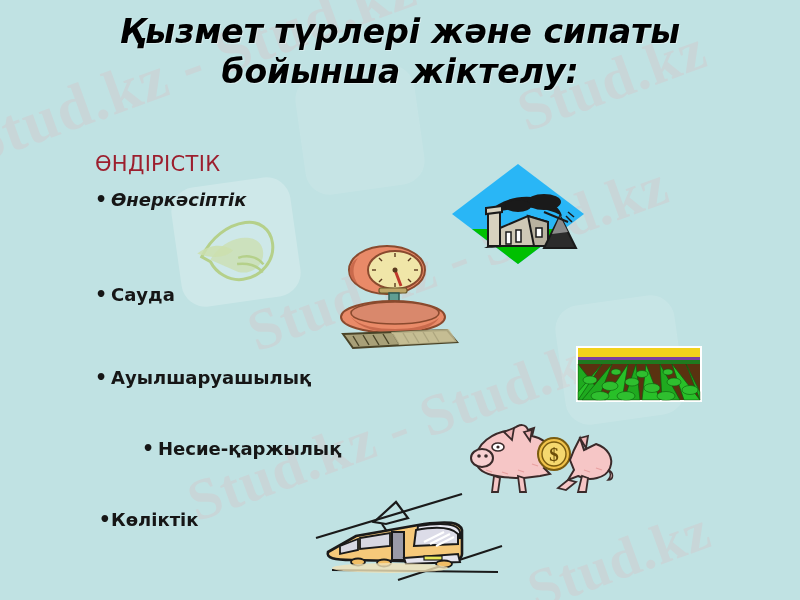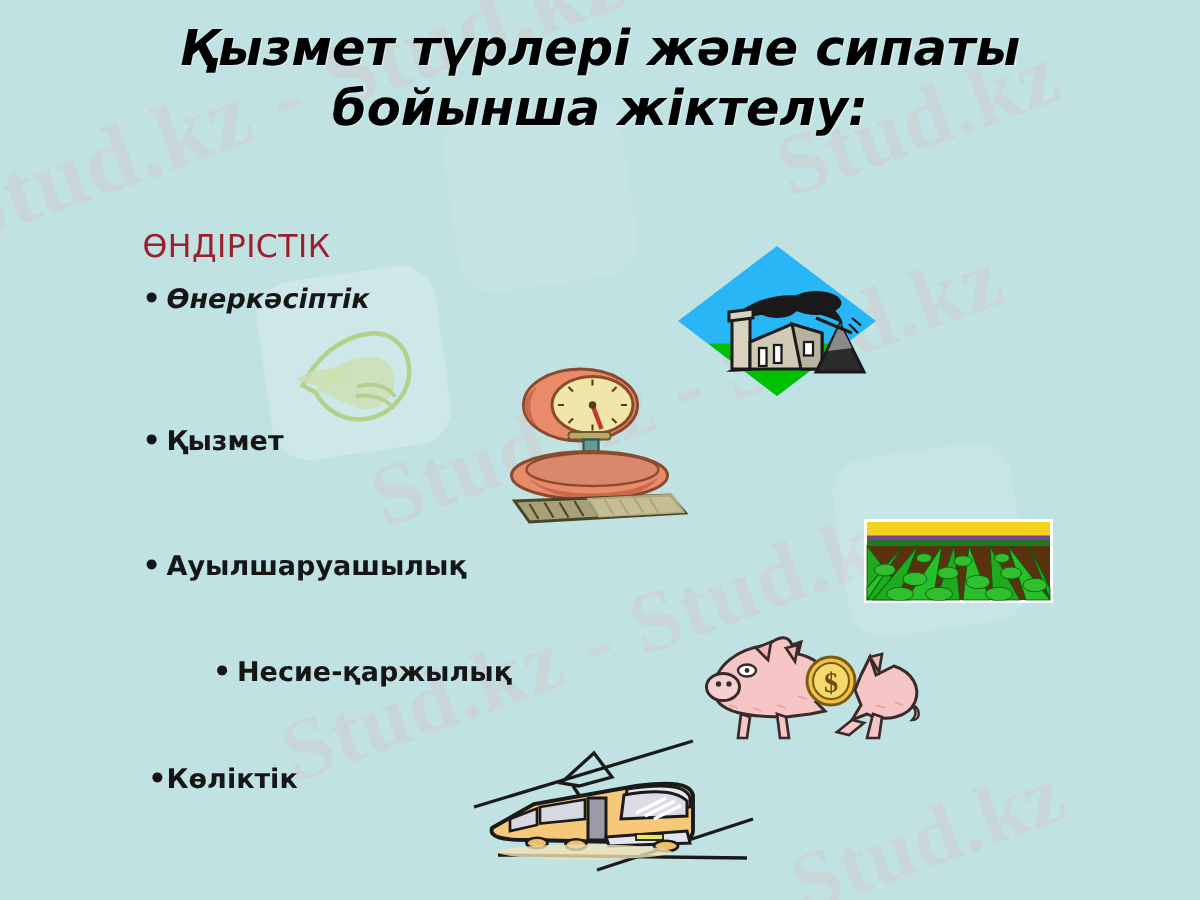--- a/index.html
+++ b/index.html
@@ -144,21 +144,21 @@
   <div id="title">Қызмет түрлері және сипаты бойынша жіктелу:</div>
 
   <div id="subtitle">
     <div>ӨНДІРІСТІК</div>
   </div>
 
   <div class="bullet b0">
     <span class="dot">•</span><span>Өнеркәсіптік</span>
   </div>
   <div class="bullet b1">
-    <span class="dot">•</span><span>Қызмет</span>
+    <span class="dot">•</span><span>Сауда</span>
   </div>
   <div class="bullet b2">
     <span class="dot">•</span><span>Ауылшаруашылық</span>
   </div>
   <div class="bullet b3">
     <span class="dot">•</span><span>Несие-қаржылық</span>
   </div>
   <div class="bullet b4">
     <span class="dot">•</span><span>Көліктік</span>
   </div>

